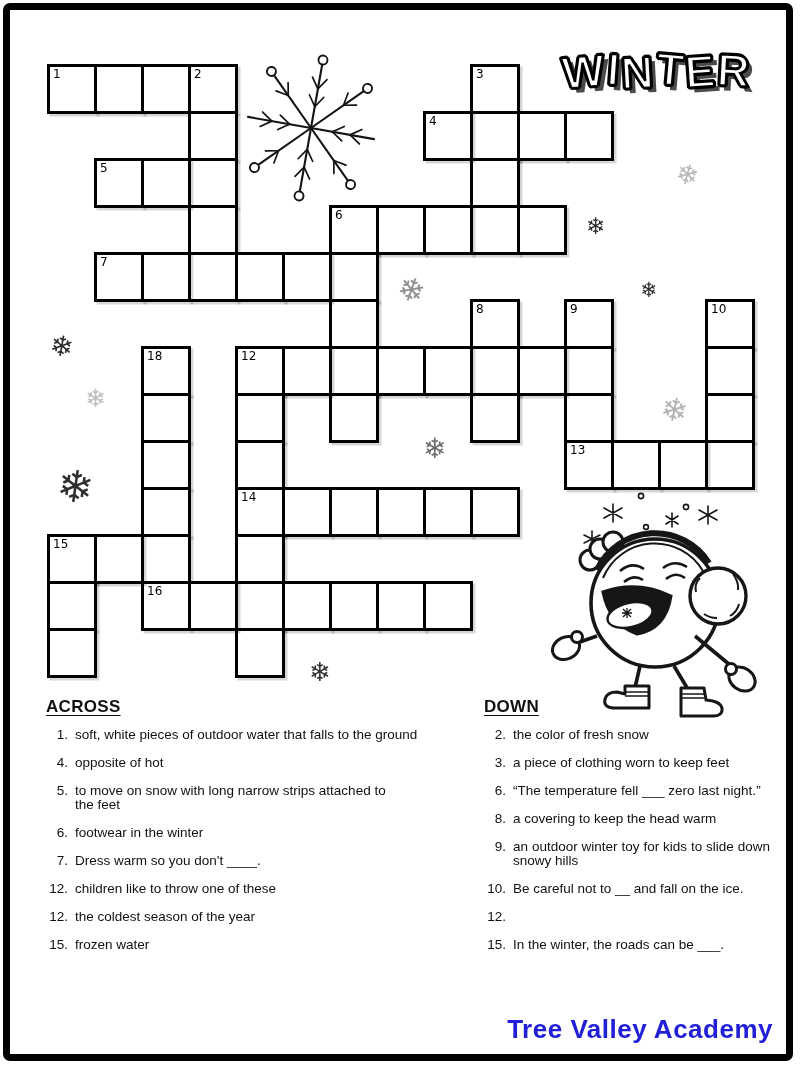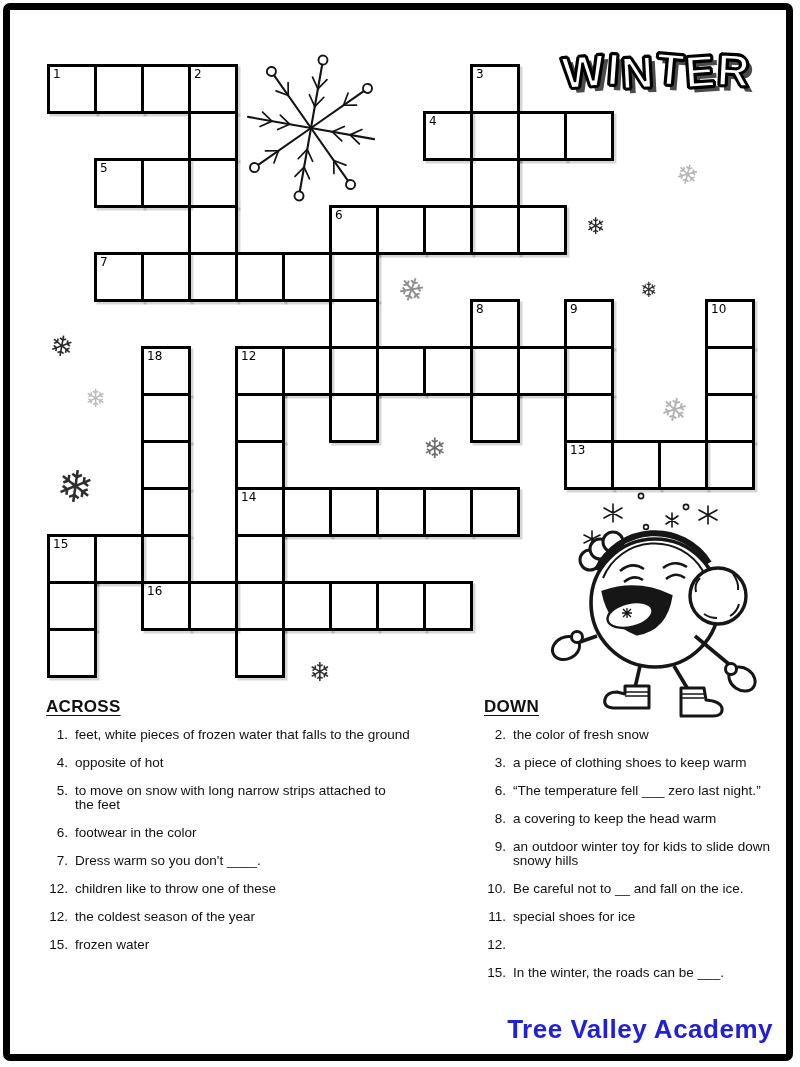--- a/index.html
+++ b/index.html
@@ -260,34 +260,34 @@
       <path d="M138 202 h23 l2 12 q14 1 16 8 q1 8 -9 8 h-32 z"></path>
       <path d="M139 208 h22 M139 212 h22" stroke-width="1.6" fill="none"></path>
     </g>
   </svg>
 
   <div id="across-col" class="clue-col">
     <h2 class="clue-heading">ACROSS</h2>
     <div class="clue-list">
         <div class="clue">
           <span class="clue-num">1.</span>
-          <span class="clue-text">feet, white pieces of frozen water that falls to the ground</span>
+          <span class="clue-text">soft, white pieces of outdoor water that falls to the ground</span>
         </div>
         <div class="clue">
           <span class="clue-num">4.</span>
           <span class="clue-text">opposite of hot</span>
         </div>
         <div class="clue">
           <span class="clue-num">5.</span>
           <span class="clue-text">to move on snow with long narrow strips attached to
 the feet</span>
         </div>
         <div class="clue">
           <span class="clue-num">6.</span>
-          <span class="clue-text">footwear in the color</span>
+          <span class="clue-text">footwear in the winter</span>
         </div>
         <div class="clue">
           <span class="clue-num">7.</span>
           <span class="clue-text">Dress warm so you don't ____.</span>
         </div>
         <div class="clue">
           <span class="clue-num">12.</span>
           <span class="clue-text">children like to throw one of these</span>
         </div>
         <div class="clue">
@@ -303,43 +303,39 @@
 
   <div id="down-col" class="clue-col">
     <h2 class="clue-heading">DOWN</h2>
     <div class="clue-list">
         <div class="clue">
           <span class="clue-num">2.</span>
           <span class="clue-text">the color of fresh snow</span>
         </div>
         <div class="clue">
           <span class="clue-num">3.</span>
-          <span class="clue-text">a piece of clothing shoes to keep warm</span>
+          <span class="clue-text">a piece of clothing worn to keep feet</span>
         </div>
         <div class="clue">
           <span class="clue-num">6.</span>
           <span class="clue-text">“The temperature fell ___ zero last night.”</span>
         </div>
         <div class="clue">
           <span class="clue-num">8.</span>
           <span class="clue-text">a covering to keep the head warm</span>
         </div>
         <div class="clue">
           <span class="clue-num">9.</span>
           <span class="clue-text">an outdoor winter toy for kids to slide down snowy hills</span>
         </div>
         <div class="clue">
           <span class="clue-num">10.</span>
           <span class="clue-text">Be careful not to __ and fall on the ice.</span>
         </div>
         <div class="clue">
-          <span class="clue-num">11.</span>
-          <span class="clue-text">special shoes for ice</span>
-        </div>
-        <div class="clue">
           <span class="clue-num">12.</span>
         </div>
         <div class="clue">
           <span class="clue-num">15.</span>
           <span class="clue-text">In the winter, the roads can be ___.</span>
         </div>
       </div>
   </div>
 
   <div id="brand" style="color: rgb(34, 32, 214);">Tree Valley Academy</div>

